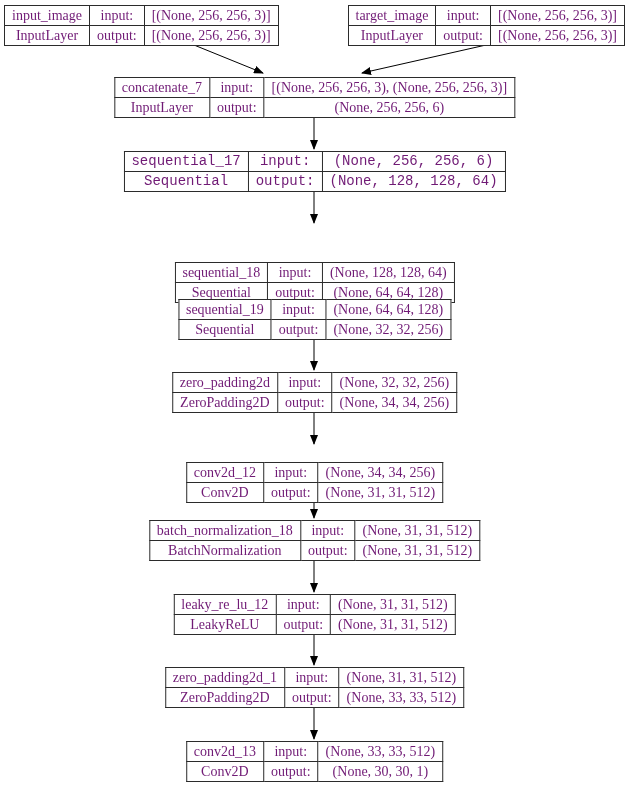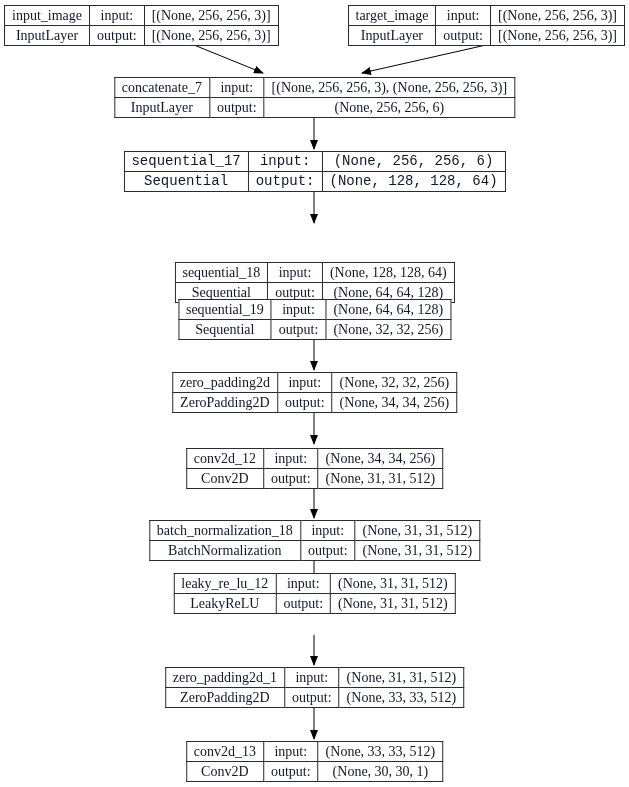--- a/index.html
+++ b/index.html
@@ -15,40 +15,40 @@
     position: absolute;
     left: 0; top: 0;
     width: 629px; height: 787px;
     pointer-events: none;
   }
   table.node {
     position: absolute;
     border-collapse: collapse;
     background: #ffffff;
     font-size: 14px;
-    color: #0f172a;
+    color: #701a75;
     white-space: nowrap;
   }
   table.node td {
     border: 1px solid #2b2b2b;
     padding: 1px 7px;
     text-align: center;
     line-height: 17px;
   }
   .centered { left: 50%; transform: translateX(-50%); }
   .pos-n0  { left: 4px;   top: 5px; }
   .pos-n1  { right: 4px;  top: 5px; }
   .pos-n2  { top: 77px; }
   .pos-n3  { top: 151px; font-family: Liberation Mono, monospace; }
   .pos-n4  { top: 225px; margin-top: 37px; }
   .pos-n5  { top: 299px; }
   .pos-n6  { top: 372px; }
-  .pos-n7  { top: 448px; border-radius: 15px; }
+  .pos-n7  { top: 462px; border-radius: 15px; }
   .pos-n8  { top: 520px; }
-  .pos-n9  { top: 573px; }
+  .pos-n9  { top: 594px; }
   .pos-n10 { top: 667px; }
   .pos-n11 { top: 741px; padding-left: 25px; }
 </style>
 </head>
 <body>
 
 <div class="canvas">
 
   <svg class="edges" viewBox="0 0 629 787" xmlns="http://www.w3.org/2000/svg">
     <defs>

